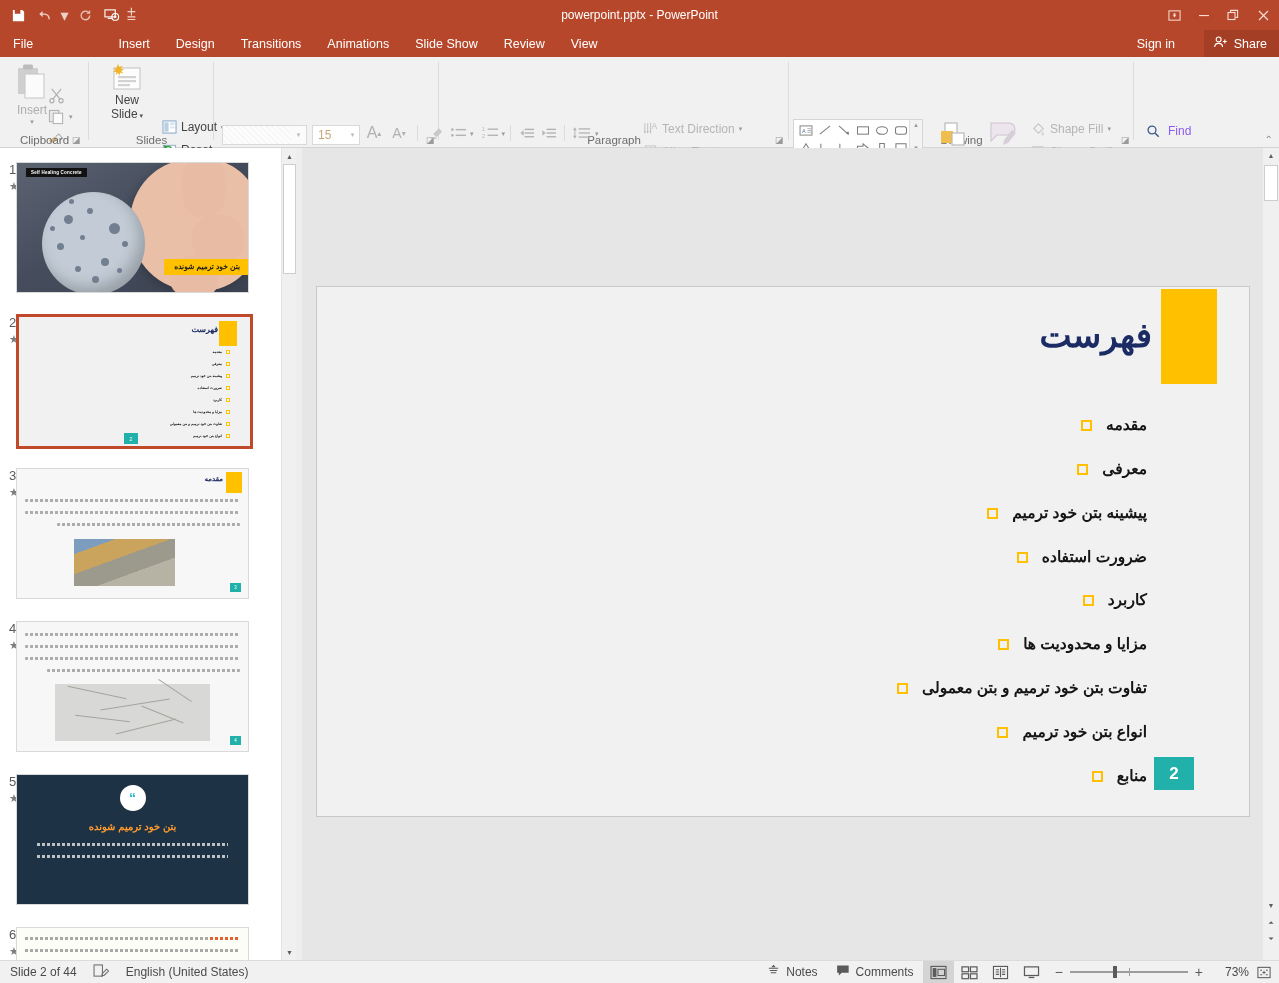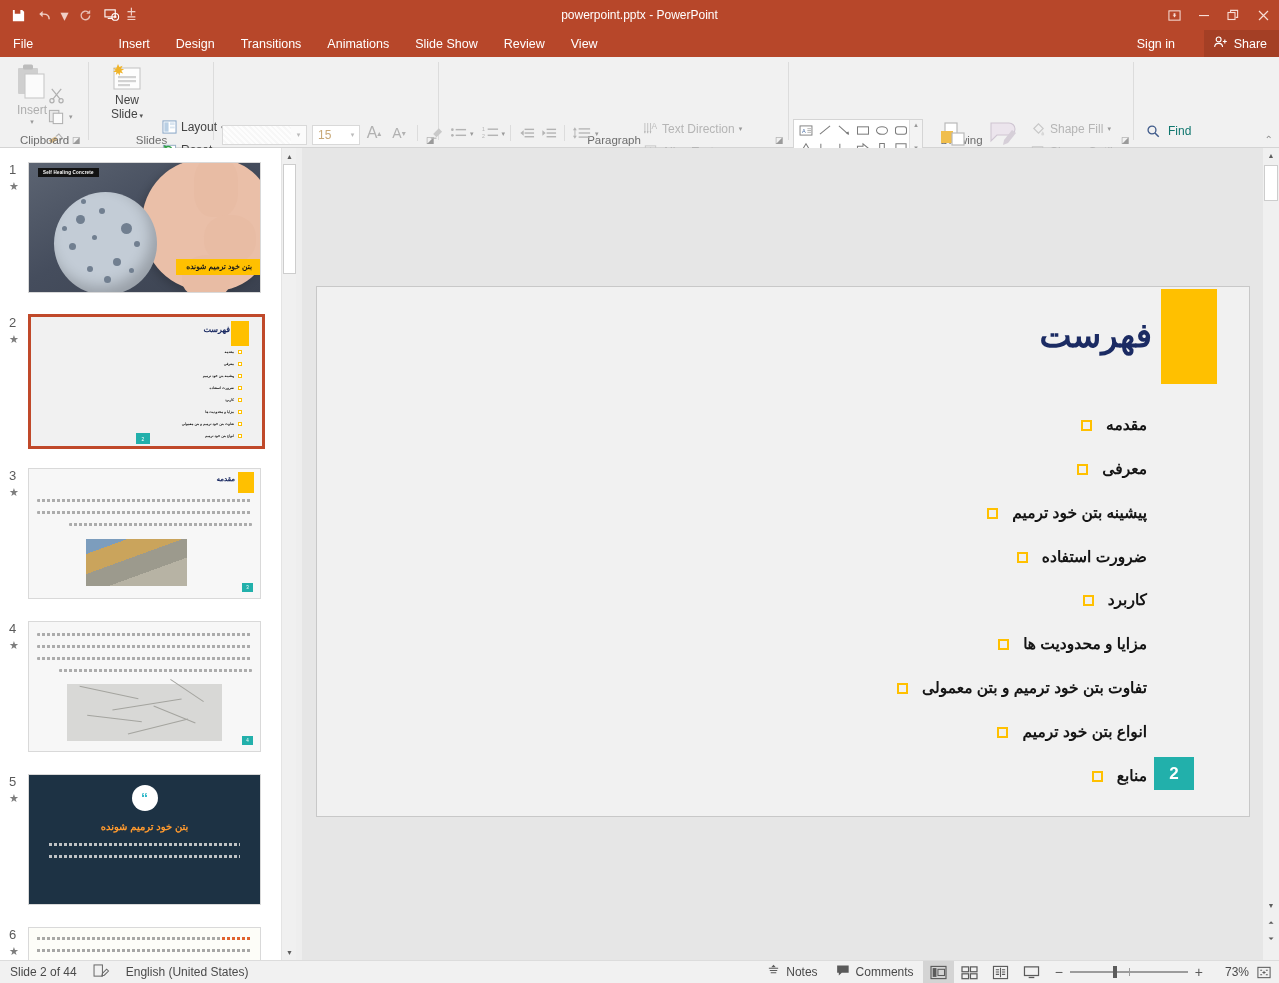--- a/index.html
+++ b/index.html
@@ -143,40 +143,40 @@
   .shapecell { display: flex; align-items: center; justify-content: center; color: #7b7b7b; }
   .galscroll {
     position: absolute; right: 0; top: 0; width: 13px; height: 100%;
     background: #f3f3f3; border-left: 1px solid #e0e0e0;
     display: flex; flex-direction: column; justify-content: space-between; align-items: center;
     padding: 1px 0; color: #999; font-size: 7px;
   }
 
   
   .ebtn { display: flex; align-items: center; gap: 7px; height: 22px; }
-  .etxt { font-size: 12px; color: #0f766e; }
+  .etxt { font-size: 12px; color: #8b5cf6; }
 
   .collapse-ribbon {
     position: absolute; right: 6px; bottom: 2px; color: #8d8d8d; font-size: 10px;
   }
 
   
   .slidepanel {
     position: absolute; left: 0; top: 148px; width: 281px; height: 812px;
     background: #ffffff; overflow: hidden;
   }
   .thumbitem { position: absolute; left: 0; }
   .thumb-num {
     position: absolute; left: 9px; font-size: 13px; color: #5a5a5a;
   }
   .thumb-star {
     position: absolute; left: 9px; font-size: 11px; color: #7d7d7d;
   }
   .thumb-frame {
-    position: absolute; left: 28px; border: 1px solid #d9d9d9; background: #fff; overflow: hidden;
+    position: absolute; left: 16px; border: 1px solid #d9d9d9; background: #fff; overflow: hidden;
   }
   .thumb-frame.selected { border: 3px solid #c0492a; }
 
   
   .s1 { width: 100%; height: 100%; position: relative;
         background: linear-gradient(150deg, #5c6472 0%, #454d5d 45%, #3b4250 100%); }
   .s1 .tag {
     position: absolute; left: 9px; top: 5px; background: #121212; color: #fff;
     font-size: 4.5px; padding: 2px 5px; font-weight: bold; letter-spacing: .2px;
   }

